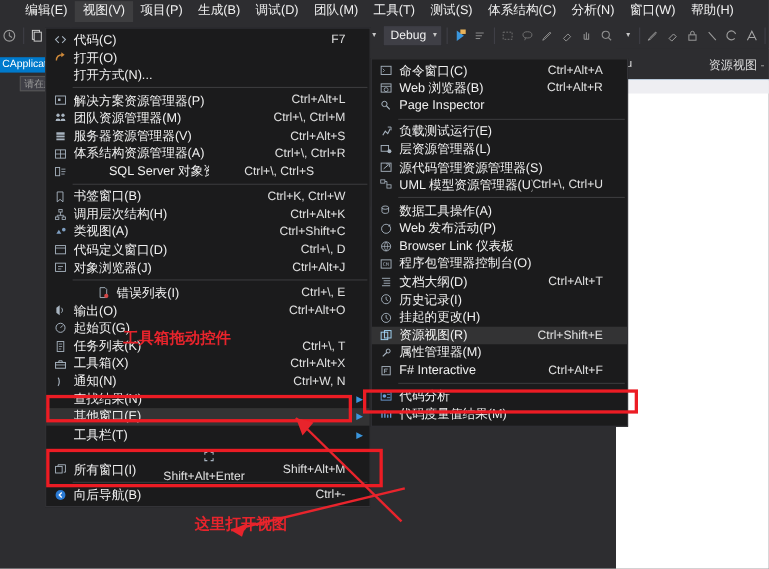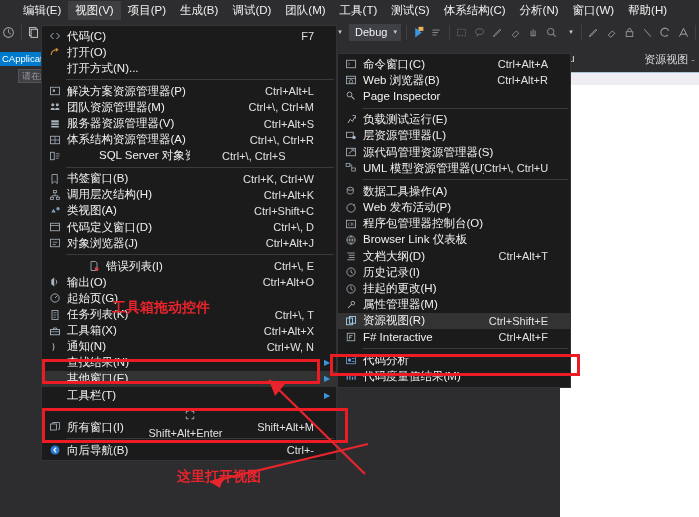--- a/index.html
+++ b/index.html
@@ -646,42 +646,42 @@
             <path d="M11 5l2-2" stroke="#a8b4c0" stroke-width="1.3"></path>
           </svg>
         </span>
         <span class="mi-lbl">Web 发布活动(P)</span>
         <span class="mi-key"></span>
         <span class="mi-arrow"></span>
       </div>
       <div class="mi" style="height: 16.2px;">
         <span class="mi-ico">
           <svg width="12" height="12" viewBox="0 0 16 16">
+            <circle cx="8" cy="8" r="5.5" fill="none" stroke="#a8b4c0" stroke-width="1.1"></circle>
+            <path d="M2.5 8h11M8 2.5c2.5 3 2.5 8 0 11M8 2.5c-2.5 3-2.5 8 0 11" stroke="#a8b4c0" stroke-width="0.9" fill="none"></path>
+          </svg>
+        </span>
+        <span class="mi-lbl">Browser Link 仪表板</span>
+        <span class="mi-key"></span>
+        <span class="mi-arrow"></span>
+      </div>
+      <div class="mi" style="height: 16.2px;">
+        <span class="mi-ico">
+          <svg width="12" height="12" viewBox="0 0 16 16">
             <rect x="2" y="3" width="12" height="10" fill="none" stroke="#a8b4c0" stroke-width="1.1"></rect>
             <text x="4" y="11" font-size="6" fill="#a8b4c0" font-family="monospace">CM</text>
           </svg>
         </span>
         <span class="mi-lbl">程序包管理器控制台(O)</span>
         <span class="mi-key"></span>
         <span class="mi-arrow"></span>
       </div>
       <div class="mi" style="height: 16.2px;">
         <span class="mi-ico">
           <svg width="12" height="12" viewBox="0 0 16 16">
-            <circle cx="8" cy="8" r="5.5" fill="none" stroke="#a8b4c0" stroke-width="1.1"></circle>
-            <path d="M2.5 8h11M8 2.5c2.5 3 2.5 8 0 11M8 2.5c-2.5 3-2.5 8 0 11" stroke="#a8b4c0" stroke-width="0.9" fill="none"></path>
-          </svg>
-        </span>
-        <span class="mi-lbl">Browser Link 仪表板</span>
-        <span class="mi-key"></span>
-        <span class="mi-arrow"></span>
-      </div>
-      <div class="mi" style="height: 16.2px;">
-        <span class="mi-ico">
-          <svg width="12" height="12" viewBox="0 0 16 16">
             <path d="M3 4h10M5 7h8M5 10h8M3 13h10" stroke="#a8b4c0" stroke-width="1.1"></path>
           </svg>
         </span>
         <span class="mi-lbl">文档大纲(D)</span>
         <span class="mi-key">Ctrl+Alt+T</span>
         <span class="mi-arrow"></span>
       </div>
       <div class="mi" style="height: 16.2px;">
         <span class="mi-ico">
           <svg width="12" height="12" viewBox="0 0 16 16">
@@ -697,40 +697,40 @@
         <span class="mi-ico">
           <svg width="12" height="12" viewBox="0 0 16 16">
             <circle cx="8" cy="8" r="5.5" fill="none" stroke="#a8b4c0" stroke-width="1.1"></circle>
             <path d="M8 4.5V8l2.5 2" stroke="#a8b4c0" stroke-width="1.1" fill="none"></path>
           </svg>
         </span>
         <span class="mi-lbl">挂起的更改(H)</span>
         <span class="mi-key"></span>
         <span class="mi-arrow"></span>
       </div>
+      <div class="mi hl" style="height: 16.2px;">
+        <span class="mi-ico">
+          <svg width="12" height="12" viewBox="0 0 16 16">
+            <rect x="2" y="4" width="8" height="9" fill="none" stroke="#9fd0f0" stroke-width="1.2"></rect>
+            <rect x="6" y="2" width="8" height="9" fill="none" stroke="#9fd0f0" stroke-width="1.2"></rect>
+          </svg>
+        </span>
+        <span class="mi-lbl">资源视图(R)</span>
+        <span class="mi-key">Ctrl+Shift+E</span>
+        <span class="mi-arrow"></span>
+      </div>
       <div class="mi" style="height: 16.2px;">
         <span class="mi-ico">
           <svg width="12" height="12" viewBox="0 0 16 16">
             <path d="M4 12l5-5" stroke="#a8b4c0" stroke-width="1.4"></path>
             <circle cx="10.5" cy="5.5" r="2.4" fill="none" stroke="#a8b4c0" stroke-width="1.2"></circle>
           </svg>
         </span>
         <span class="mi-lbl">属性管理器(M)</span>
         <span class="mi-key"></span>
-        <span class="mi-arrow"></span>
-      </div>
-      <div class="mi hl" style="height: 16.2px;">
-        <span class="mi-ico">
-          <svg width="12" height="12" viewBox="0 0 16 16">
-            <rect x="2" y="4" width="8" height="9" fill="none" stroke="#9fd0f0" stroke-width="1.2"></rect>
-            <rect x="6" y="2" width="8" height="9" fill="none" stroke="#9fd0f0" stroke-width="1.2"></rect>
-          </svg>
-        </span>
-        <span class="mi-lbl">资源视图(R)</span>
-        <span class="mi-key">Ctrl+Shift+E</span>
         <span class="mi-arrow"></span>
       </div>
       <div class="mi" style="height: 16.2px;">
         <span class="mi-ico">
           <svg width="12" height="12" viewBox="0 0 16 16">
             <rect x="3" y="3" width="10" height="10" fill="none" stroke="#a8b4c0" stroke-width="1.1"></rect>
             <path d="M6 11V6h4M6 8.5h3" stroke="#a8b4c0" stroke-width="1" fill="none"></path>
           </svg>
         </span>
         <span class="mi-lbl">F# Interactive</span>

